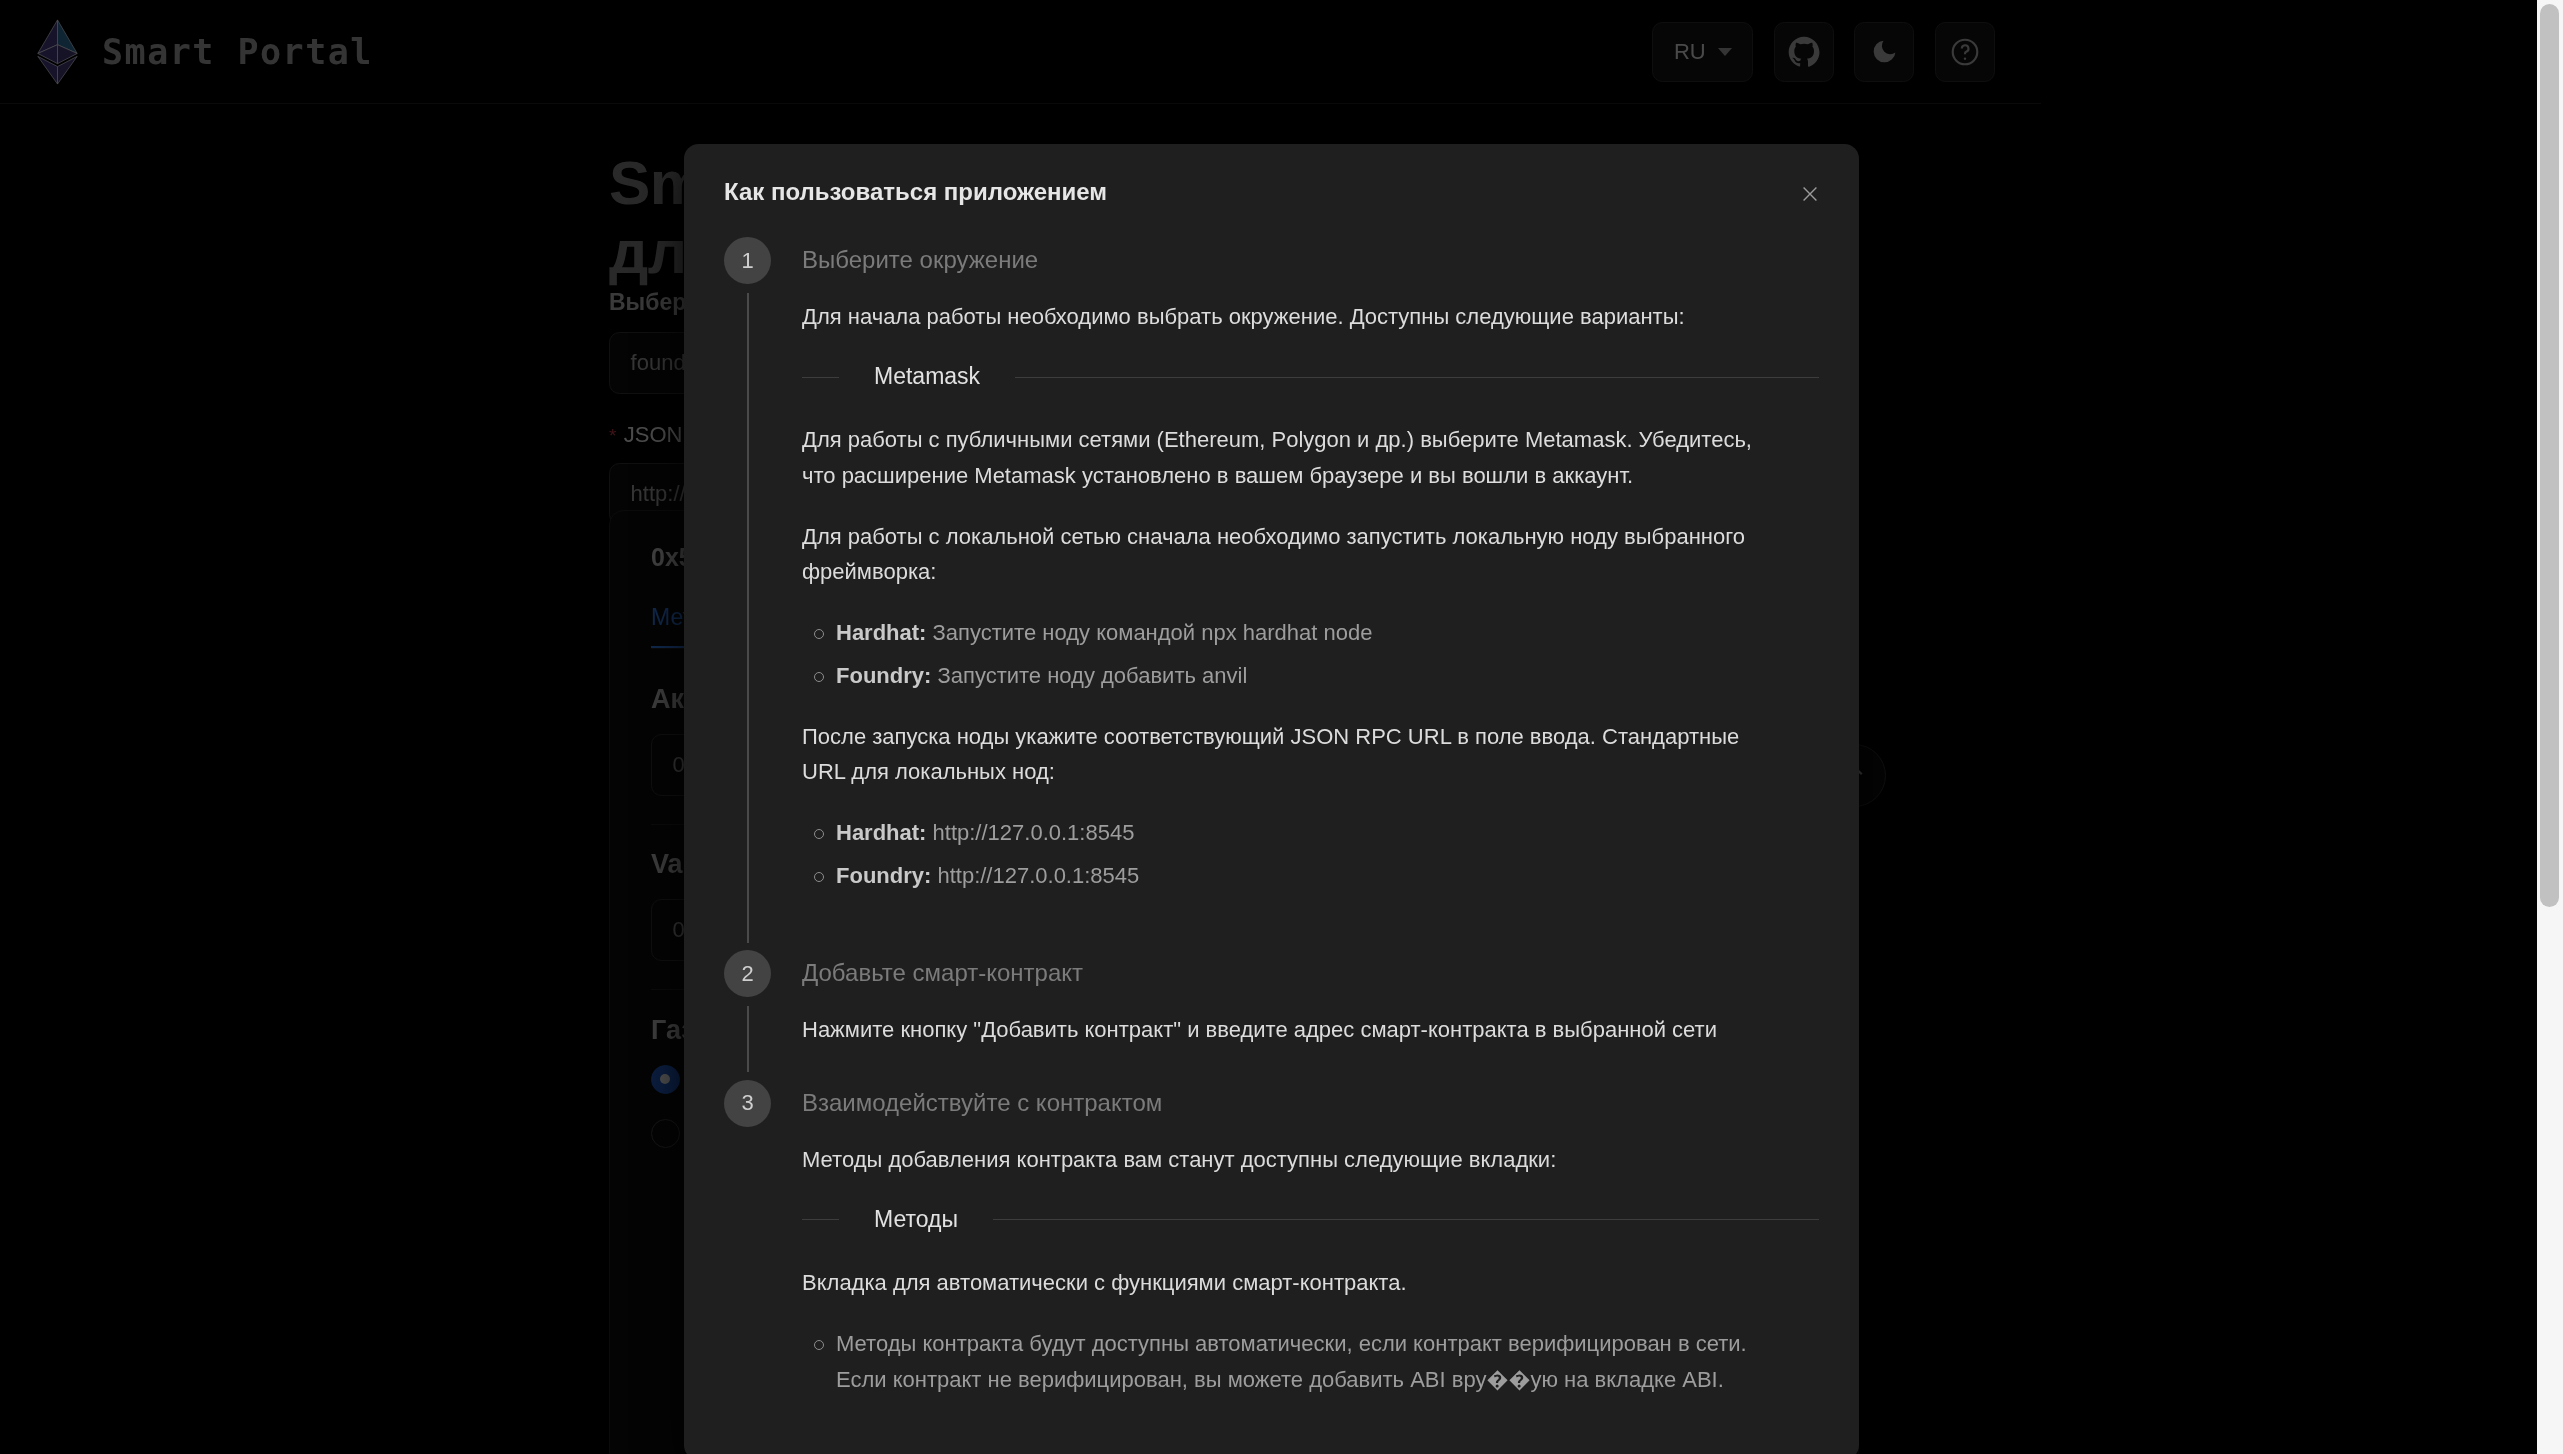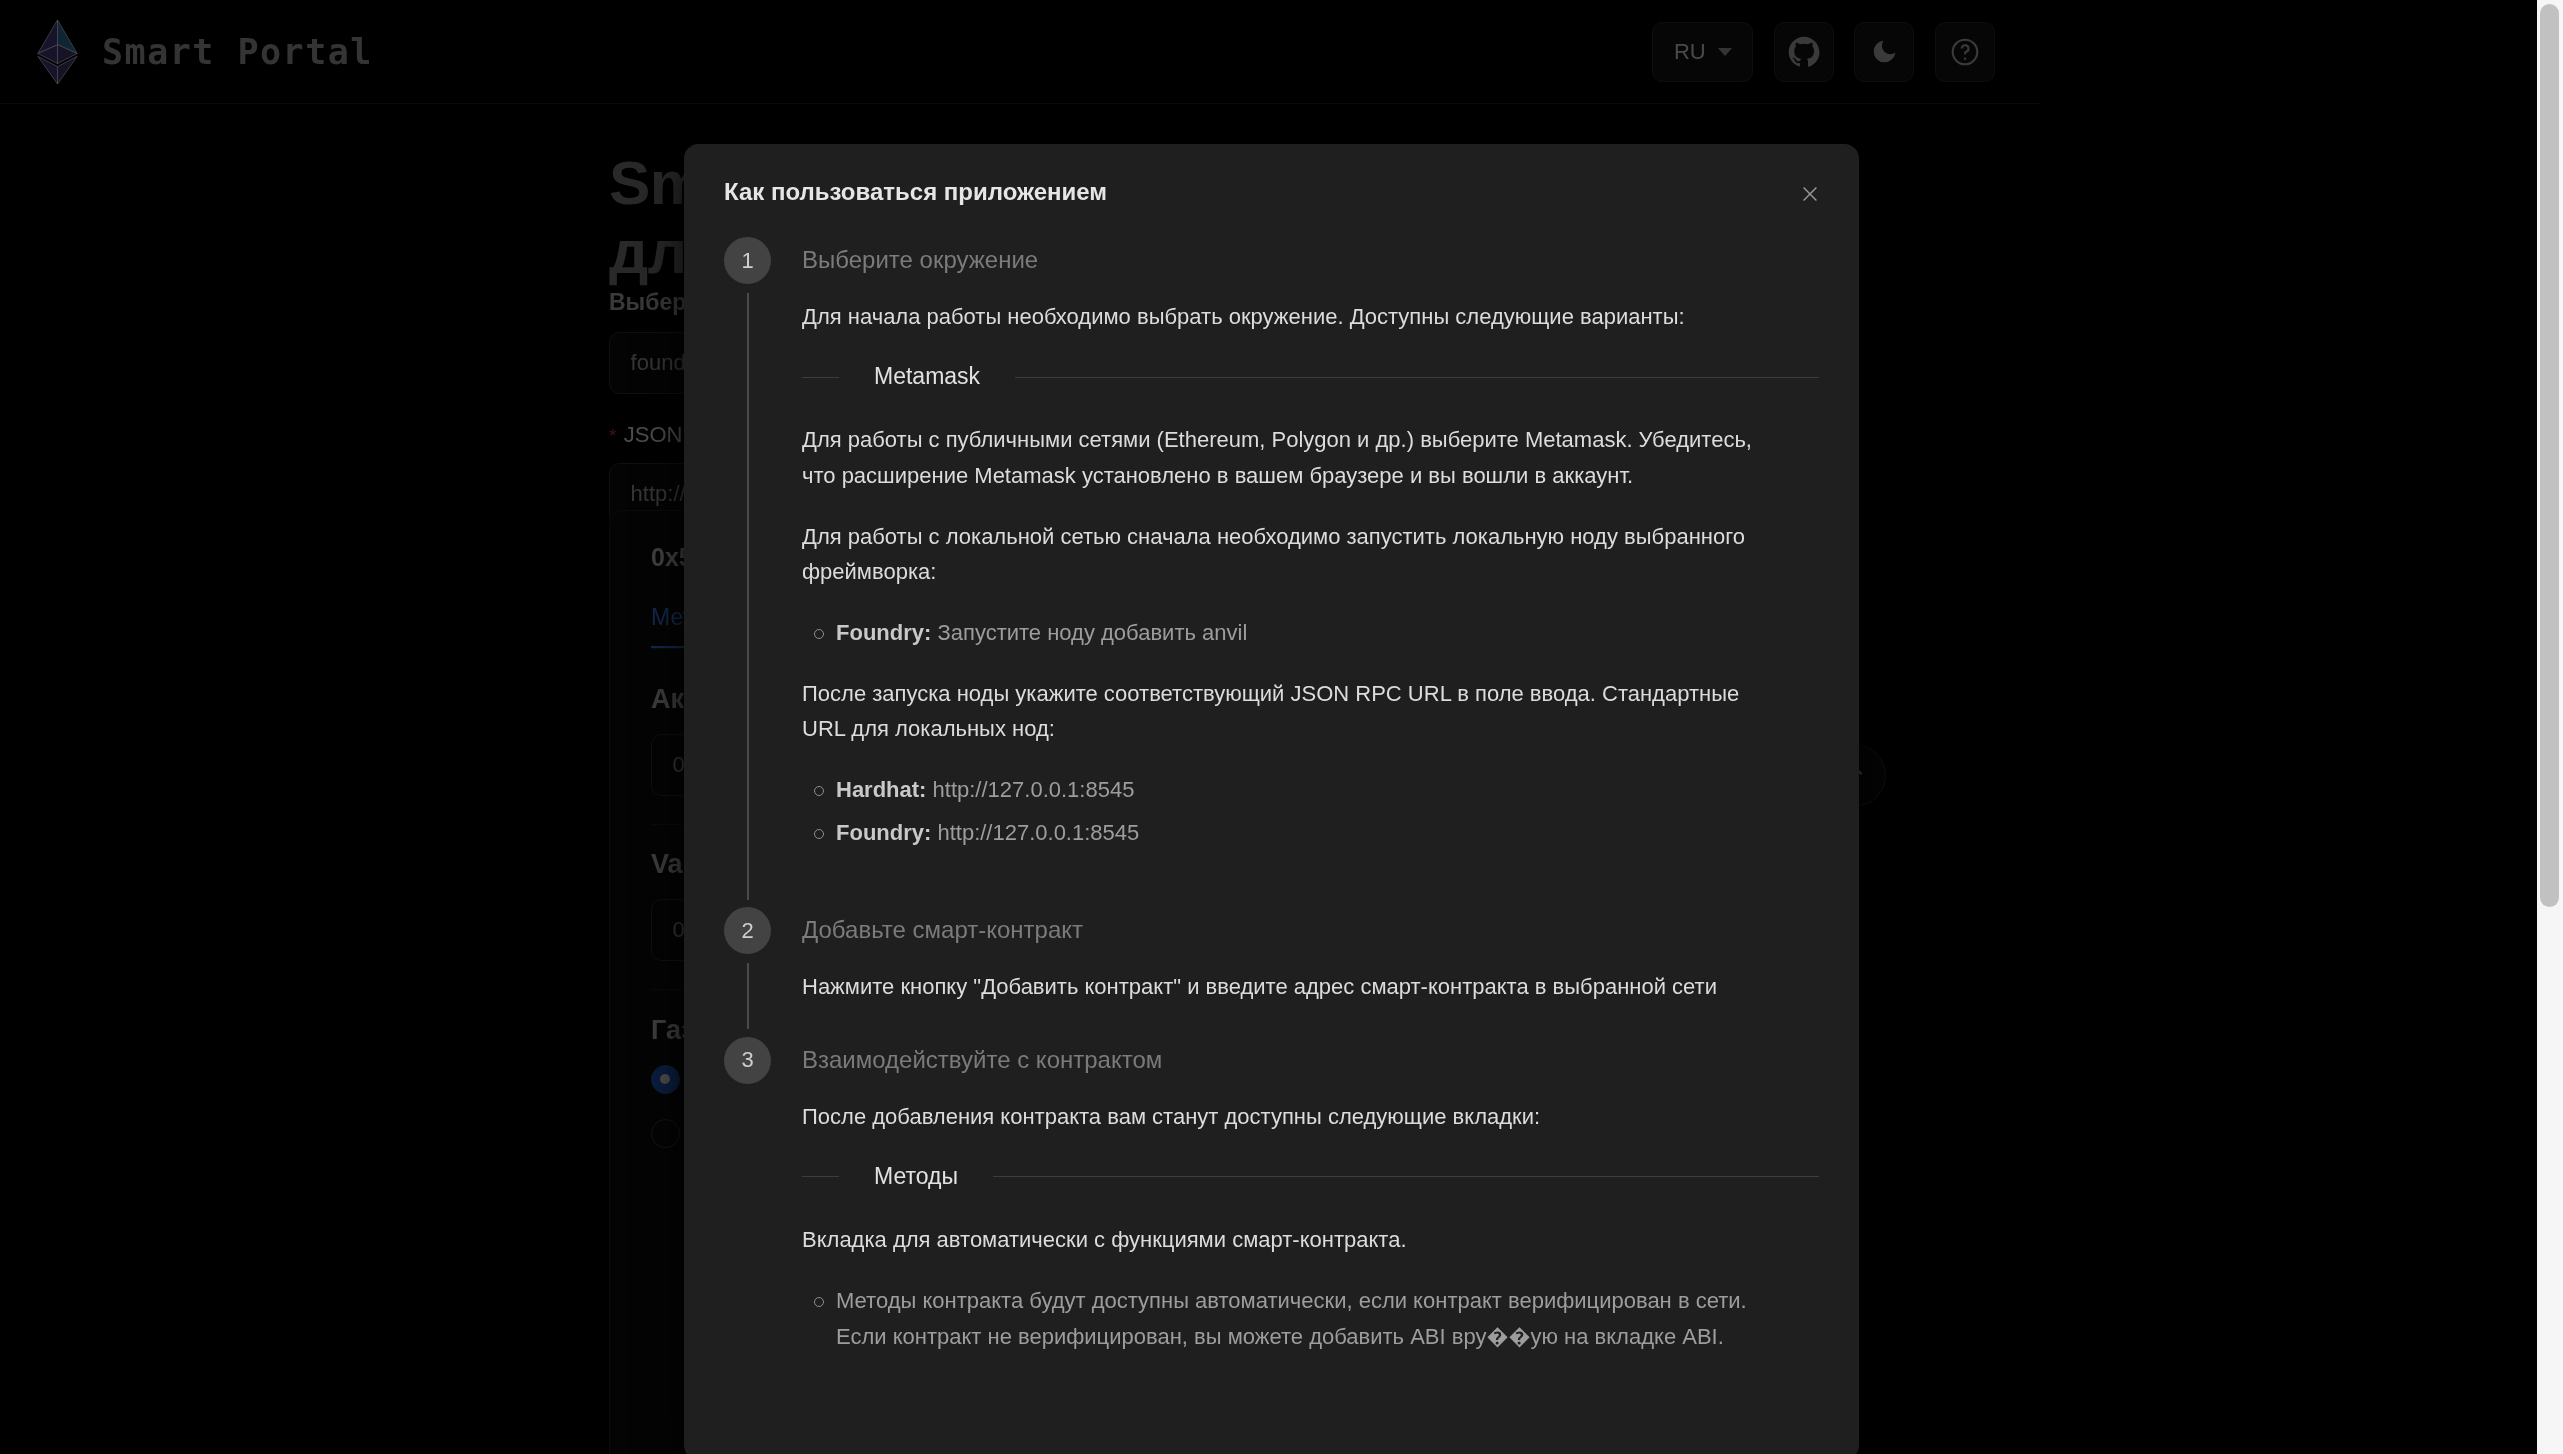--- a/index.html
+++ b/index.html
@@ -291,20 +291,23 @@
           <span class="r"></span>
         </div>
 
         <div class="p">Для работы с публичными сетями (Ethereum, Polygon и др.) выберите Metamask. Убедитесь, что расширение Metamask установлено в вашем браузере и вы вошли в аккаунт.</div>
 
 
         <div class="p">Для работы с локальной сетью сначала необходимо запустить локальную ноду выбранного фреймворка:</div>
 
         <ul class="blist">
           <li>
+            <b>Hardhat:</b><span class="mono"> Запустите ноду командой npx hardhat node</span>
+          </li>
+          <li>
             <b>Foundry:</b><span class="mono"> Запустите ноду добавить anvil</span>
           </li>
         </ul>
 
         <div class="p">После запуска ноды укажите соответствующий JSON RPC URL в поле ввода. Стандартные URL для локальных нод:</div>
 
         <ul class="blist">
           <li>
             <b>Hardhat:</b><span class="mono"> http://127.0.0.1:8545</span>
           </li>
@@ -322,21 +325,21 @@
       <div class="step-body">
         <div class="p last">Нажмите кнопку "Добавить контракт" и введите адрес смарт-контракта в выбранной сети</div>
       </div>
     </div>
 
     <div class="step">
       <div class="step-dot">3</div>
 
       <div class="step-title">Взаимодействуйте с контрактом</div>
       <div class="step-body">
-        <div class="p">После добавления контракта вам станут доступны следующие вкладки:</div>
+        <div class="p">Методы добавления контракта вам станут доступны следующие вкладки:</div>
 
         <div class="divider">
           <span class="l"></span>
           <span class="t">Методы</span>
           <span class="r"></span>
         </div>
 
         <div class="p">Вкладка для автоматически с функциями смарт-контракта.</div>
 
         <ul class="blist">

